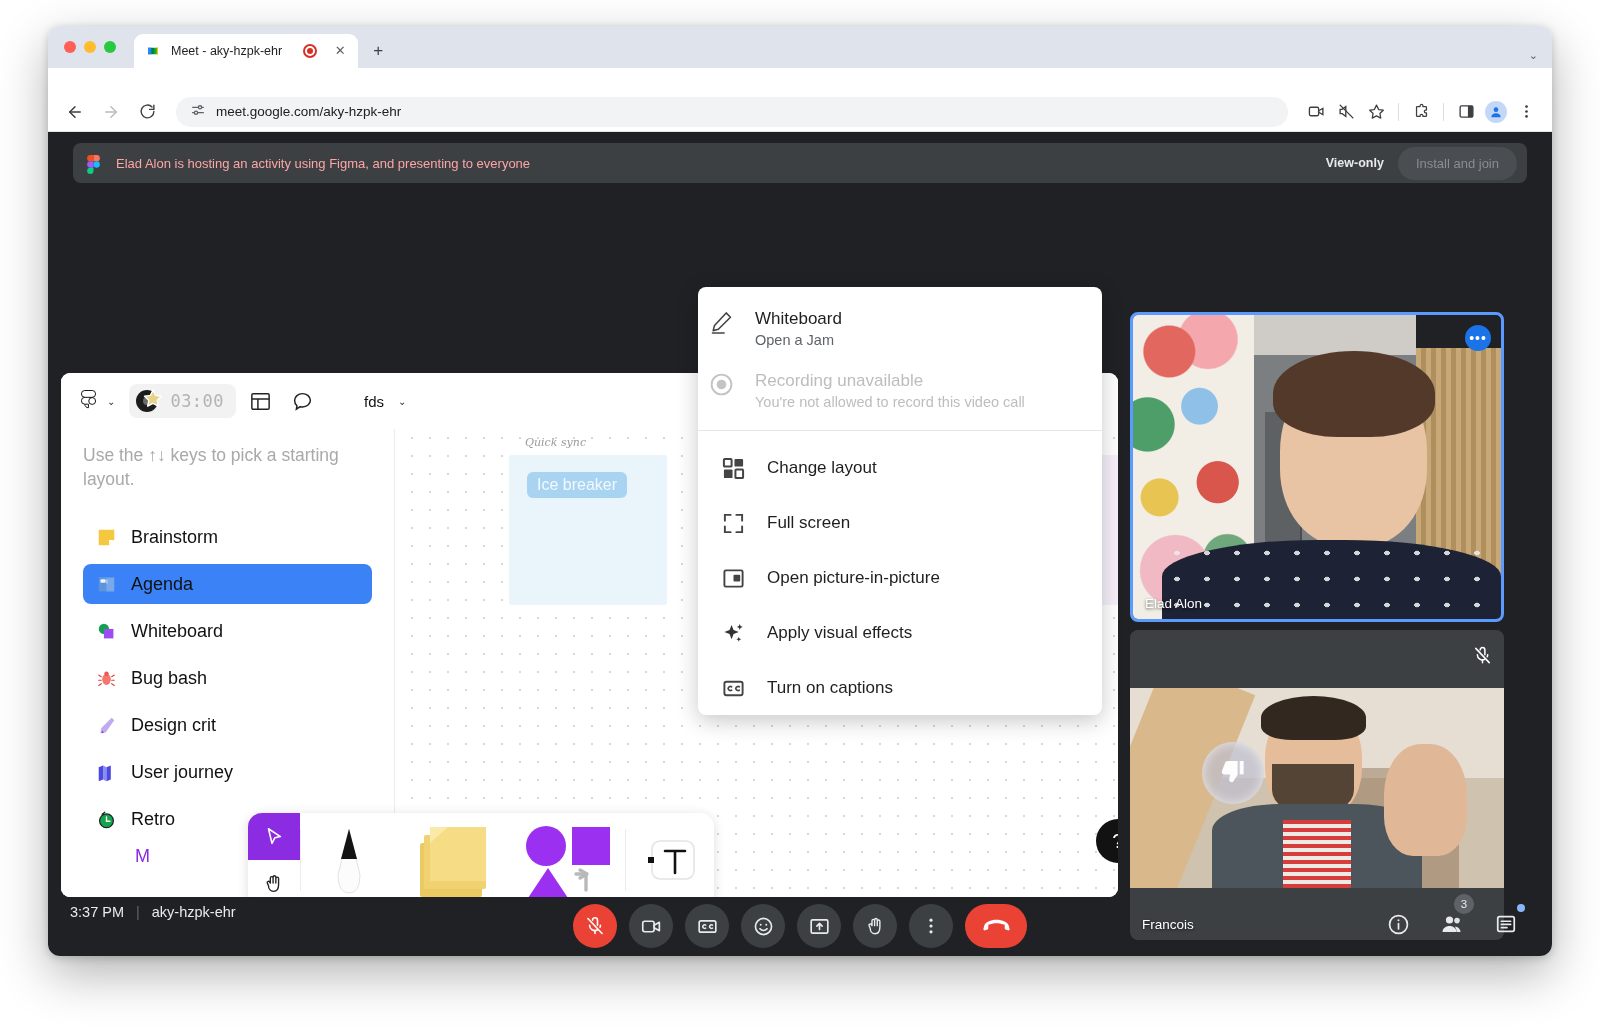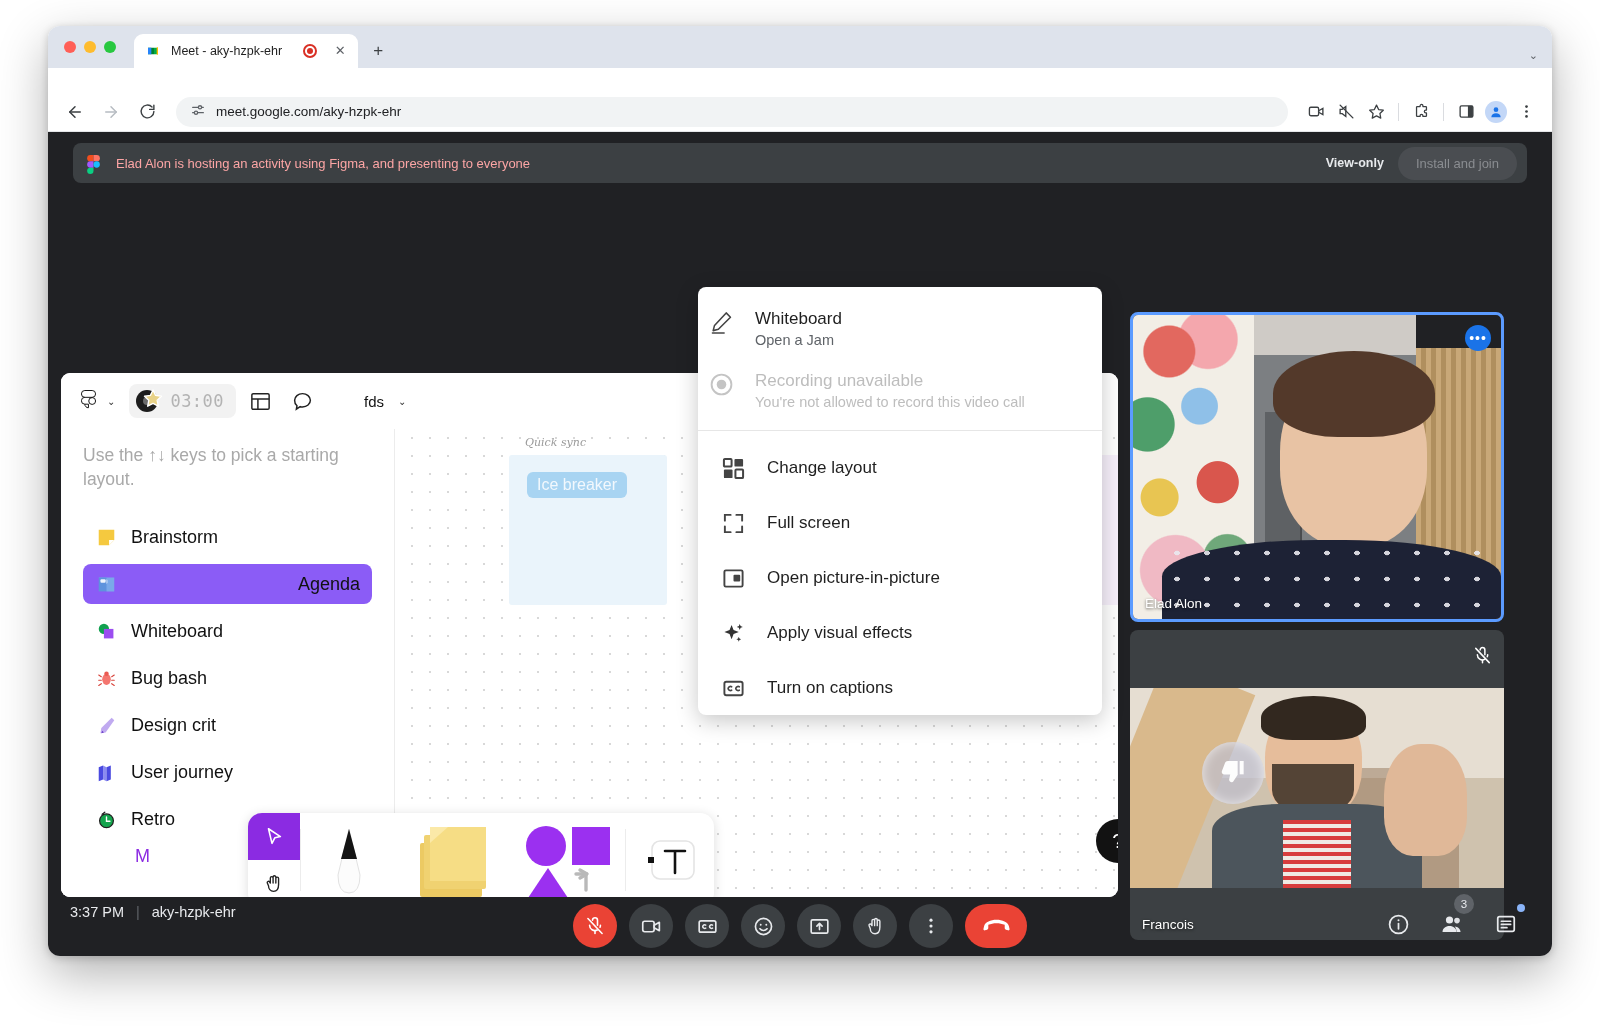--- a/index.html
+++ b/index.html
@@ -105,21 +105,21 @@
   .left-pane {
     position: absolute; left: 0; top: 0; width: 334px; bottom: 0;
     background: #fff; border-right: 1px solid #ececec; padding: 15px 22px 0 22px;
   }
   .hint { color: #a9a9a9; font-size: 17.5px; line-height: 1.35; }
   .layout-list { margin-top: 26px; }
   .layout-item {
     display: flex; align-items: center; gap: 14px; height: 40px;
     border-radius: 8px; padding: 0 12px; font-size: 18px; color: #111; margin-bottom: 7px;
   }
-  .layout-item.active { background: #8b5cf6; justify-content: space-between; }
+  .layout-item.active { background: #3b82f6; }
   .li-ico { width: 22px; height: 22px; display: flex; align-items: center; justify-content: center; }
   .more-m { color: #8b2be2; font-size: 18px; padding-left: 52px; margin-top: 2px; }
 
   .board { position: absolute; left: 334px; top: 0; right: 0; bottom: 0; }
   .board-title { position: absolute; left: 130px; top: 7px; font-family: "DejaVu Serif", serif; font-style: italic; font-size: 11px; color: #9a9a9a; }
   .col { position: absolute; top: 26px; width: 158px; height: 150px; border-radius: 3px; }
   .col .tagline { margin: 17px 0 0 18px; border-radius: 6px; padding: 4px 10px; display: inline-block; font-size: 16px; }
   .c1 { left: 114px; background: #eaf4fb; }
   .c1 .tagline { background: #a8d4f2; color: #f2f8fd; }
   .c2 { left: 321px; background: #eef8f1; }

